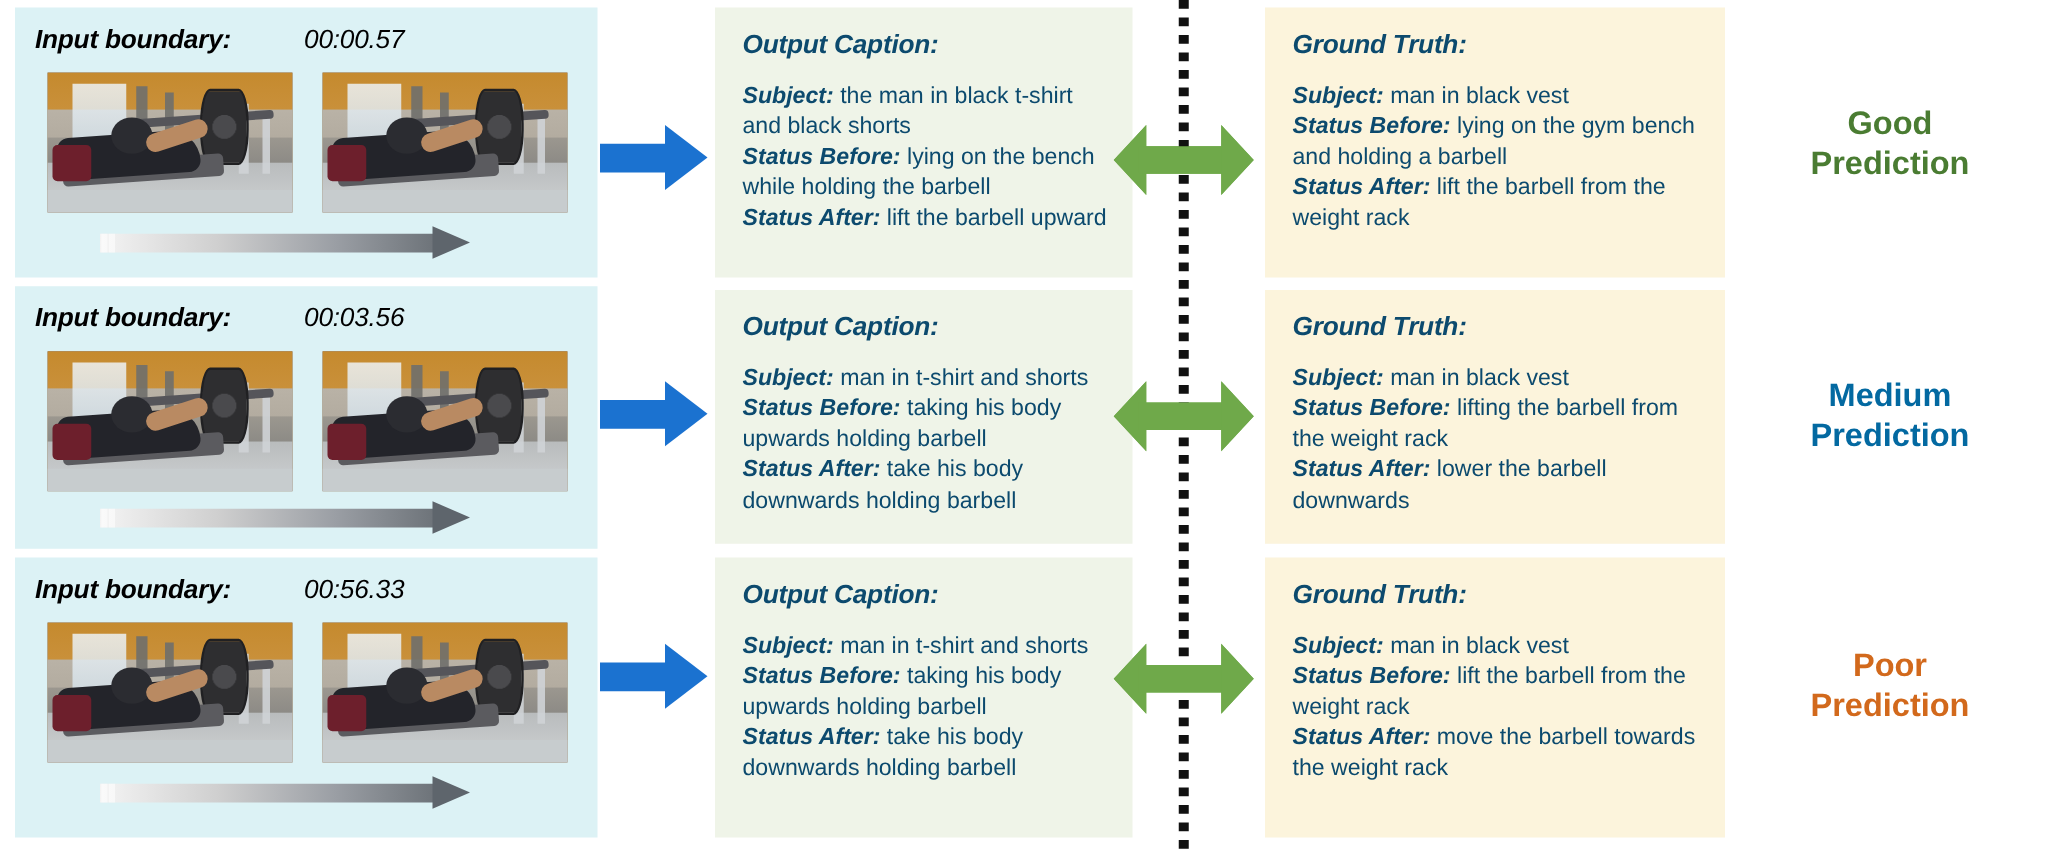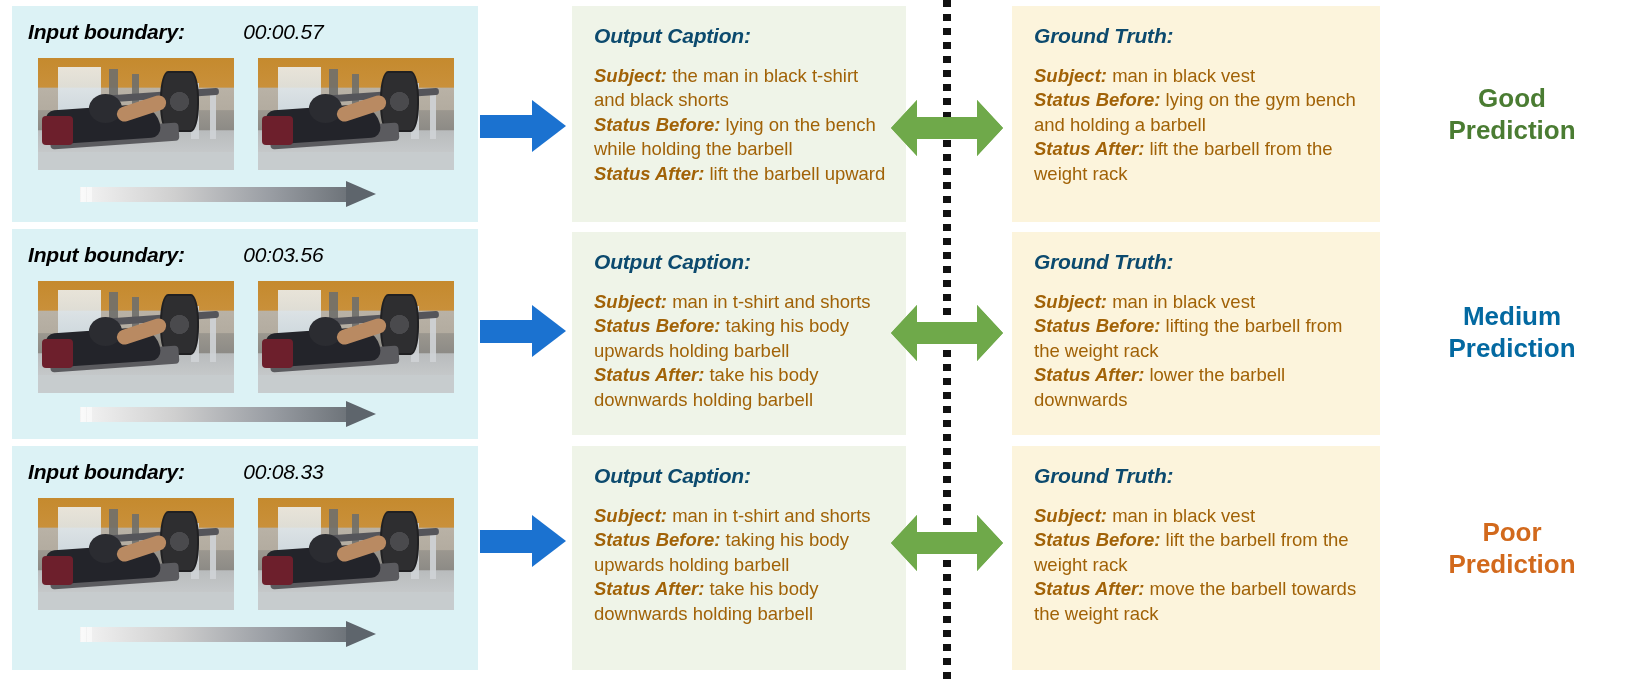--- a/index.html
+++ b/index.html
@@ -204,21 +204,21 @@
     font-style: italic;
     font-weight: bold;
     font-size: 21px;
     color: #0c4a6e;
     margin-bottom: 16px;
     letter-spacing: -0.2px;
   }
   .field {
     font-size: 18.5px;
     line-height: 1.32;
-    color: #a16207;
+    color: #0c4a6e;
   }
   .field .k {
     font-style: italic;
     font-weight: bold;
   }
 
   
   .divider {
     position: absolute;
     left: 943px;
@@ -452,21 +452,21 @@
   </div>
 
   <div class="verdict" style="top:300px;color:#0369a1;">
     <div>Medium</div>
     <div>Prediction</div>
   </div>
 
   <div class="input-panel" style="top:446px;height:224px;">
     <div class="input-header">
       <span class="ib-label">Input boundary:</span>
-      <span class="ib-time">00:08.33</span>
+      <span class="ib-time">00:56.33</span>
     </div>
     <div class="frames">
       <div class="frame">
         <div class="gym"></div>
           <div class="machine m1"></div>
           <div class="machine m2"></div>
         <div class="machine m3"></div>
           <div class="machine m4"></div>
         <div class="bar"></div>
           <div class="plate right"></div>

